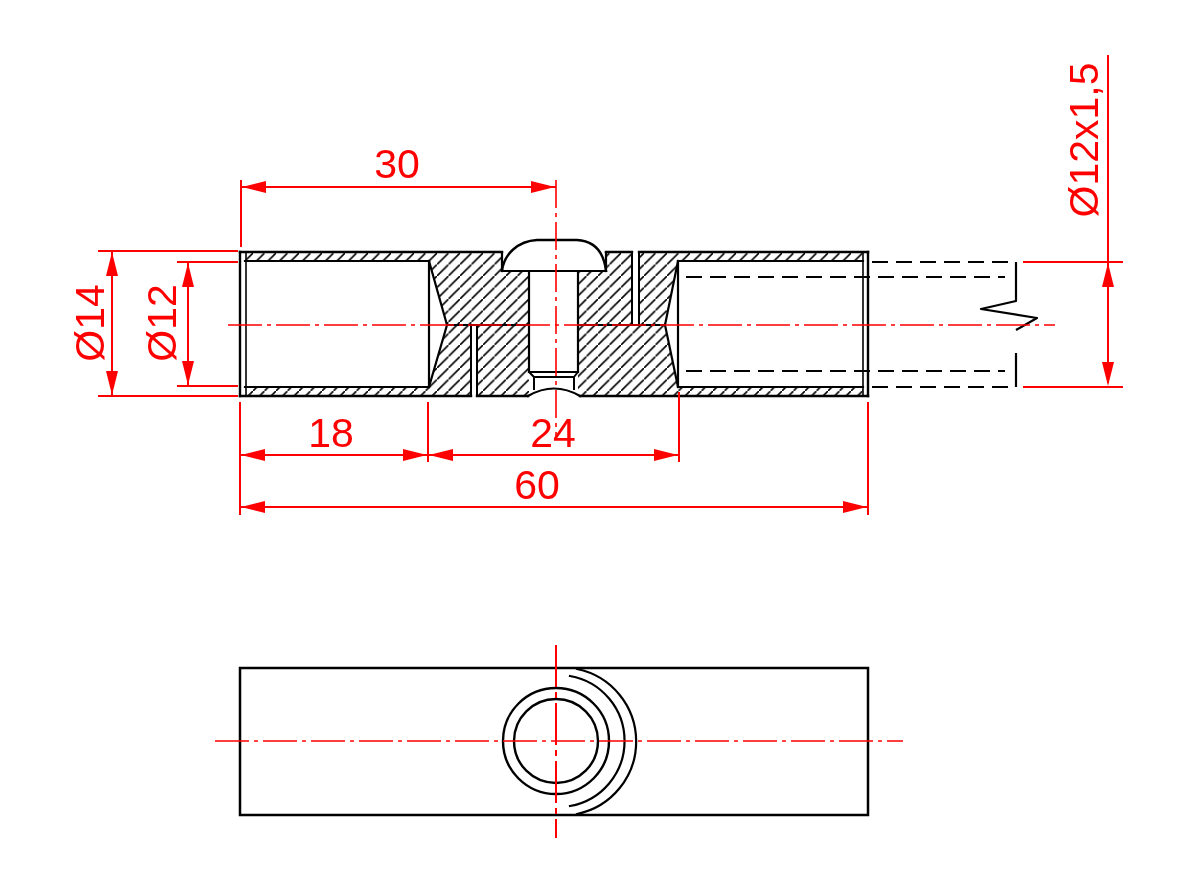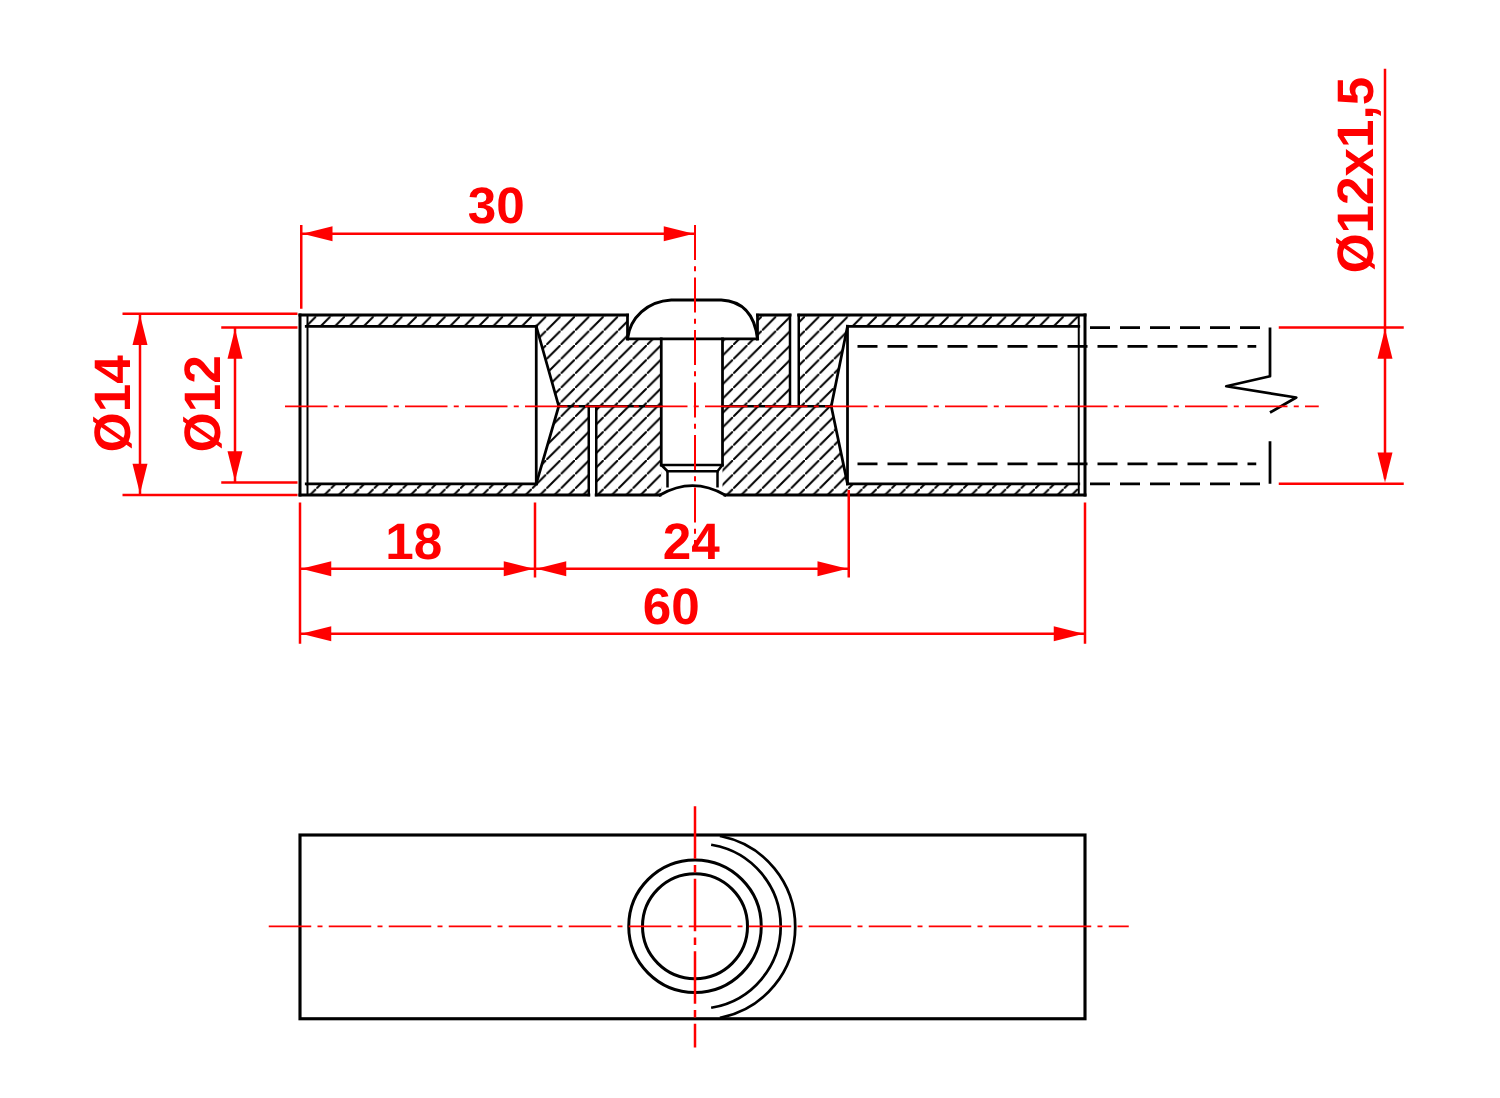--- a/index.html
+++ b/index.html
@@ -8,21 +8,20 @@
     background: #ffffff;
     width: 1200px;
     height: 878px;
     overflow: hidden;
     font-family: "Liberation Sans", sans-serif;
   }
   .drawing-wrap {
     width: 1200px;
     height: 874px;
     background: #f97316;
-    font-weight: bold;
   }
   svg text {
     font-family: "Liberation Sans", sans-serif;
     font-size: 41px;
     fill: #ff0000;
   }
 </style>
 </head>
 <body>
 

